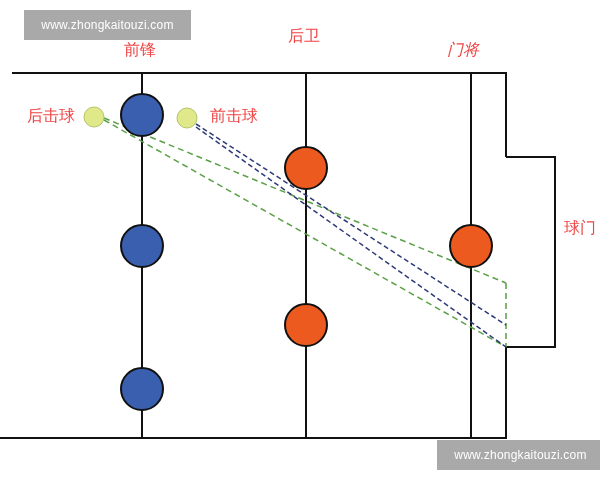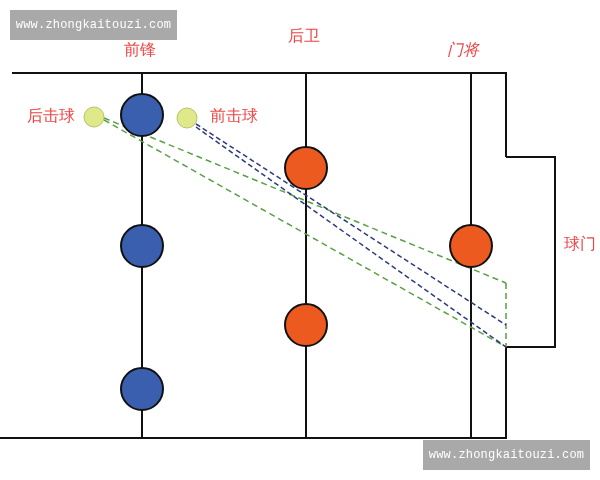--- a/index.html
+++ b/index.html
@@ -30,26 +30,27 @@
       position: absolute;
       font-size: 16px;
       color: #ef4444;
       white-space: nowrap;
       line-height: 1;
     }
     .watermark {
       position: absolute;
       background: #a9a9a9;
       color: #ffffff;
-      font-family: Liberation Mono, monospace;
+      font-family: Liberation Sans, sans-serif;
       font-size: 12px;
       display: flex;
       align-items: center;
       justify-content: center;
       letter-spacing: 0.2px;
+      margin-left: 14px;
     }
     .wm-top {
       left: 10px;
       top: 10px;
       width: 167px;
       height: 30px;
     }
     .wm-bottom {
       left: 423px;
       top: 440px;
@@ -105,17 +106,17 @@
     <g fill="#ec5a1f" stroke="#111" stroke-width="2">
       <circle cx="471" cy="246" r="21"></circle>
     </g>
   </svg>
 
   <div class="label" style="left:124px; top:42px;">前锋</div>
   <div class="label" style="left:288px; top:28px;">后卫</div>
   <div class="label" style="left:447px; top:42px;font-style:italic;">门将</div>
   <div class="label" style="left:27px; top:108px;">后击球</div>
   <div class="label" style="left:210px; top:108px;text-align:right;">前击球</div>
-  <div class="label" style="left:564px; top:236px;">球门</div>
+  <div class="label" style="left:564px; top:220px;">球门</div>
 
   <div class="watermark wm-top">www.zhongkaitouzi.com</div>
   <div class="watermark wm-bottom">www.zhongkaitouzi.com</div>
 </div>
 
 </body></html>

